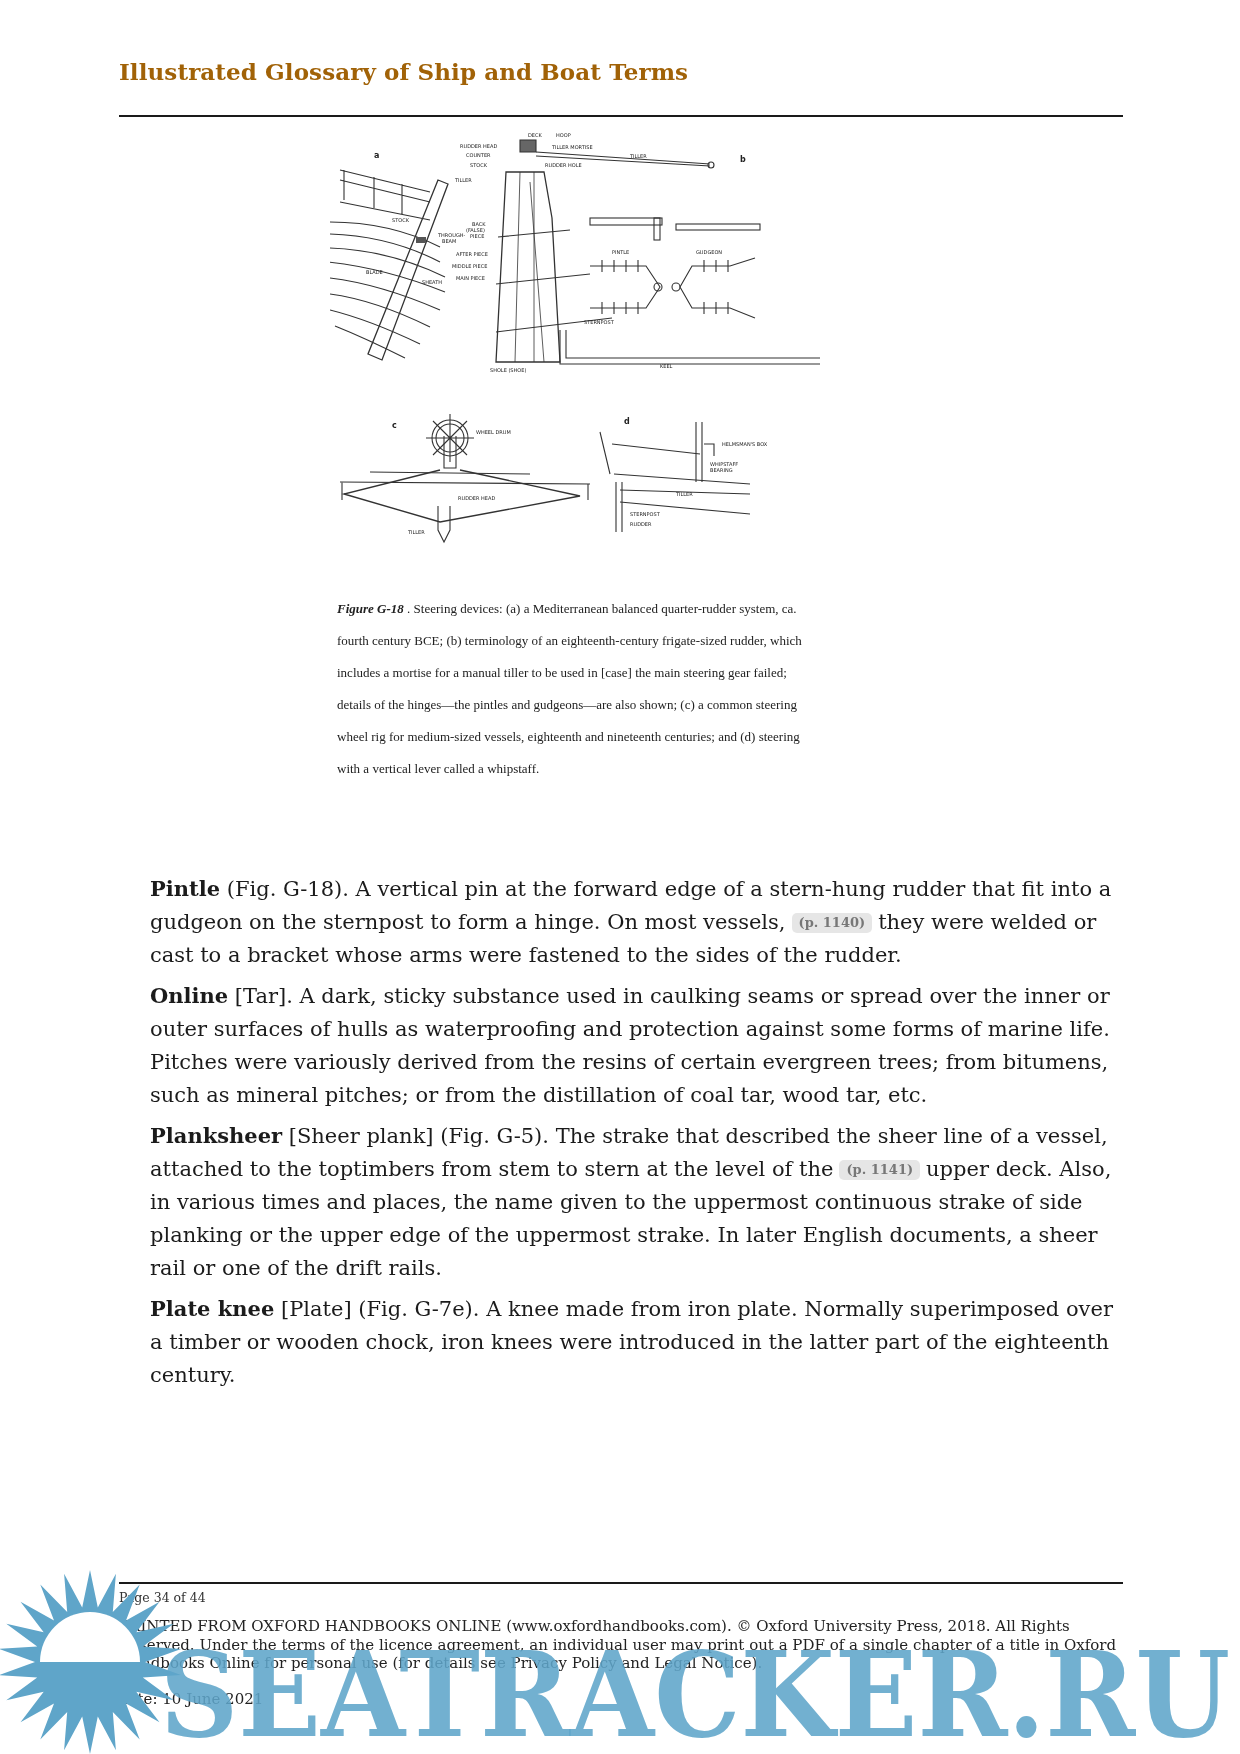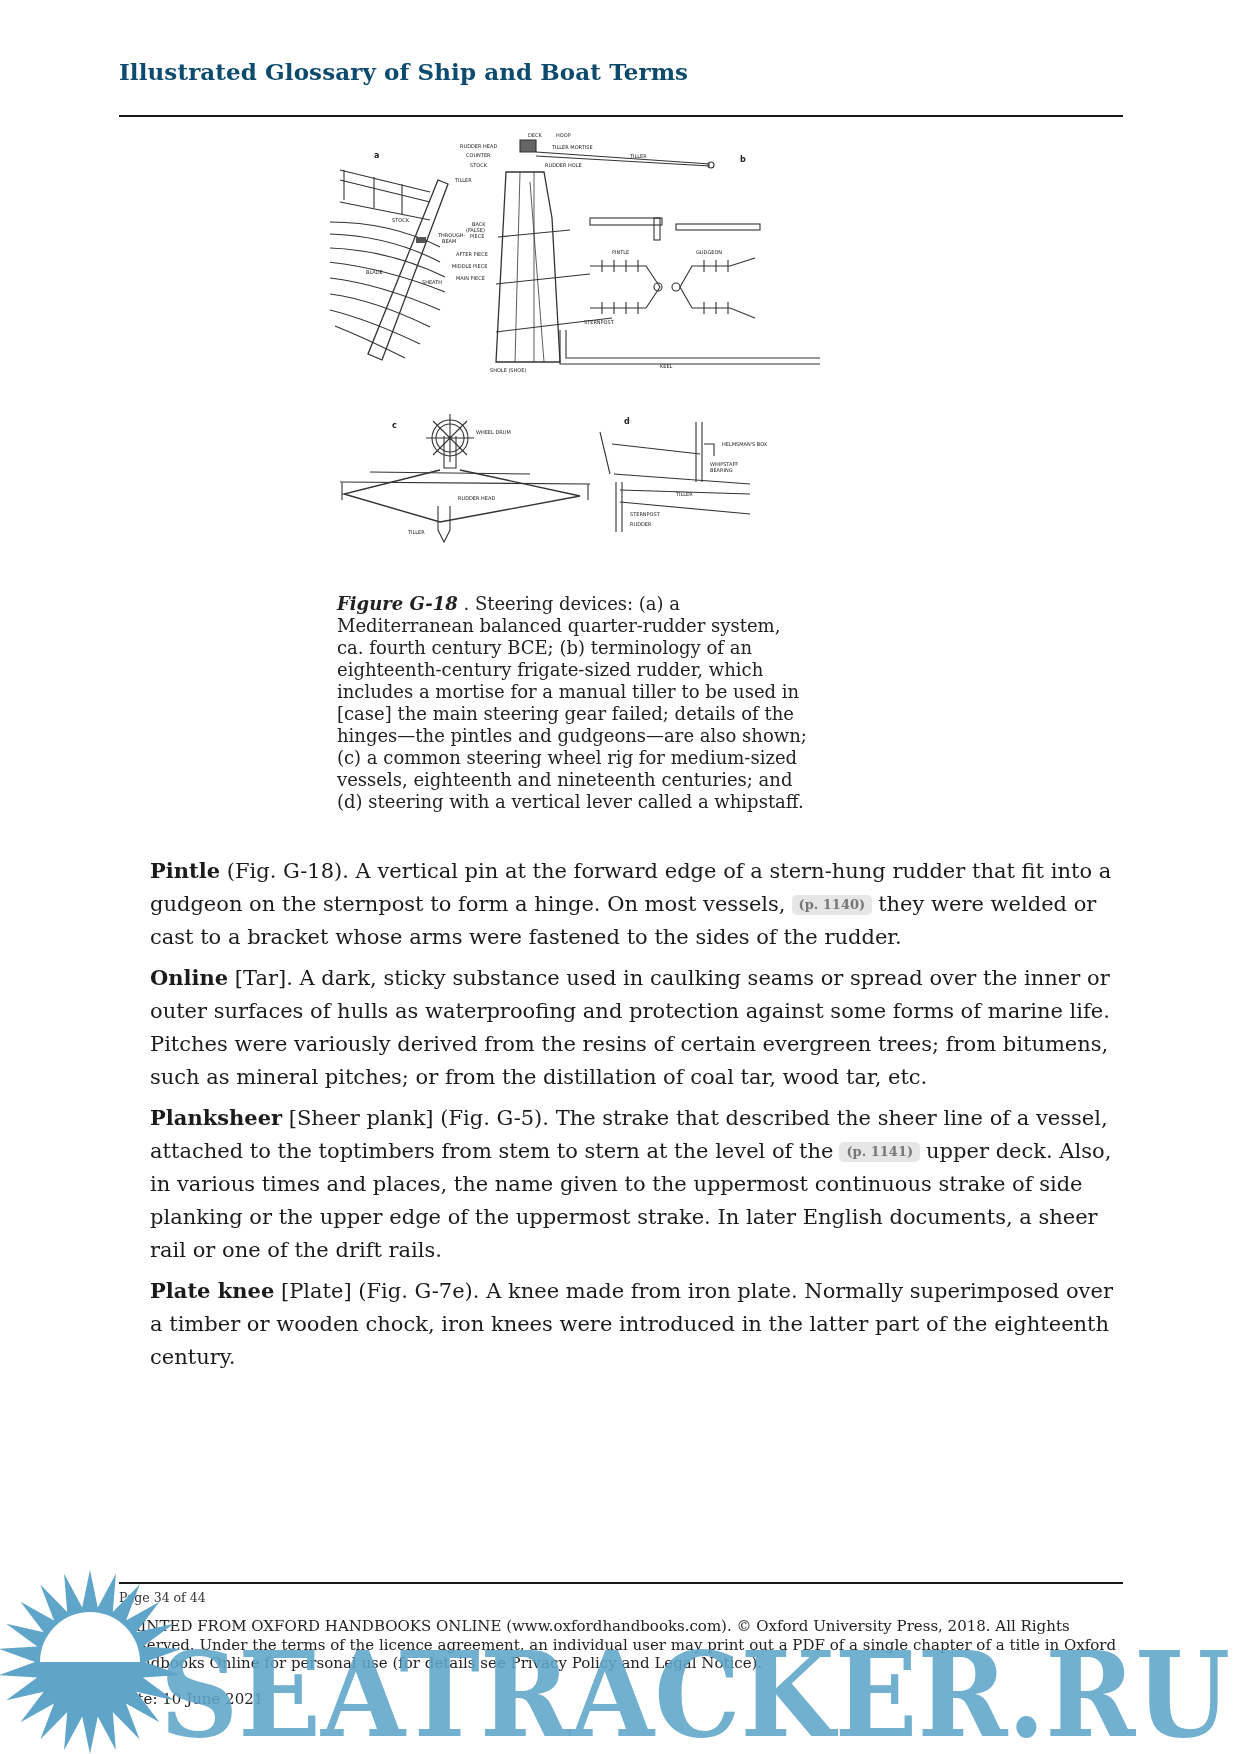--- a/index.html
+++ b/index.html
@@ -1,23 +1,23 @@
 <!DOCTYPE html>
 <html><head>
 <meta charset="utf-8">
 <style>
   html, body { margin: 0; padding: 0; background: #ffffff; }
   body { width: 1240px; height: 1754px; position: relative; overflow: hidden; color: #111; font-family: "DejaVu Serif", serif; }
-  .header-title { position: absolute; left: 119px; top: 58px; font-family: "DejaVu Serif", serif; font-weight: bold; font-size: 23px; letter-spacing: 0.1px; color: #0c4a6e; }
+  .header-title { position: absolute; left: 119px; top: 58px; font-family: "DejaVu Serif", serif; font-weight: bold; font-size: 23px; letter-spacing: 0.1px; color: #a16207; }
   .rule-top { position: absolute; left: 119px; top: 115px; width: 1004px; height: 2px; background: #1a1a1a; }
   .figure { position: absolute; left: 330px; top: 122px; width: 490px; height: 440px; }
   .figure svg { width: 100%; height: 100%; }
-  .caption { position: absolute; left: 337px; top: 593px; width: 475px; font-size: 18px; line-height: 22px; color: #222; }
+  .caption { position: absolute; left: 337px; top: 593px; width: 475px; font-size: 13px; line-height: 32px; color: #222; font-family: Liberation Serif, serif; }
   .caption .fig-label { font-weight: bold; font-style: italic; }
-  .entries { position: absolute; left: 150px; top: 854px; width: 975px; }
+  .entries { position: absolute; left: 150px; top: 872px; width: 975px; }
   .entry { font-size: 21px; line-height: 33px; margin: 0 0 7px 0; color: #1b1b1b; }
   .entry .term { font-weight: bold; }
   .page-marker { display: inline-block; background: #e6e6e6; color: #777; font-weight: bold; font-size: 13px; line-height: 20px; padding: 0 7px; border-radius: 5px; margin: 0 6px 0 6px; vertical-align: 2px; }
   .rule-bottom { position: absolute; left: 119px; top: 1582px; width: 1004px; height: 2px; background: #1a1a1a; }
   .watermark { position: absolute; left: 0; top: 1570px; width: 1240px; height: 184px; pointer-events: none; }
   .footer { position: absolute; left: 119px; top: 1590px; width: 1010px; font-size: 15px; color: #222; }
   .footer .page-count { font-size: 12.5px; color: #333; margin-bottom: 12px; }
   .footer .notice { line-height: 18.5px; }
   .footer .date { margin-top: 17px; }
 </style>

